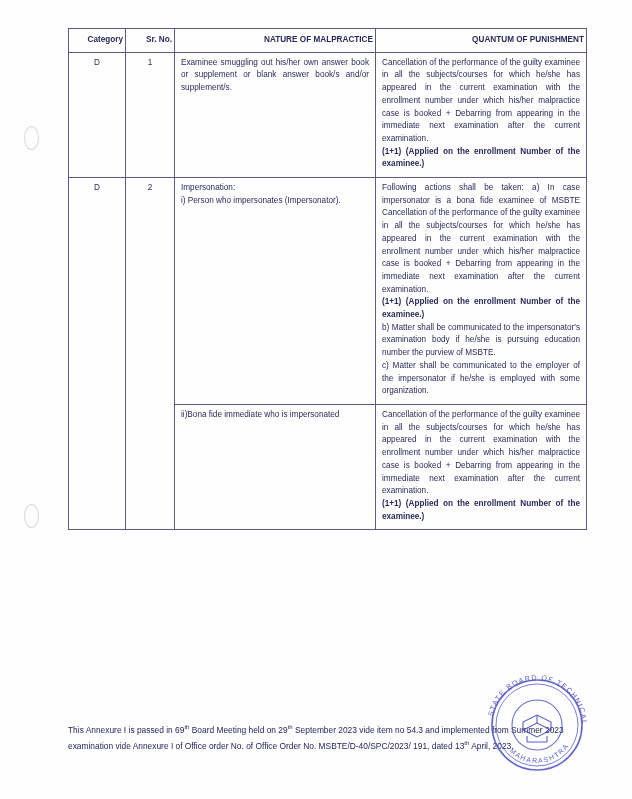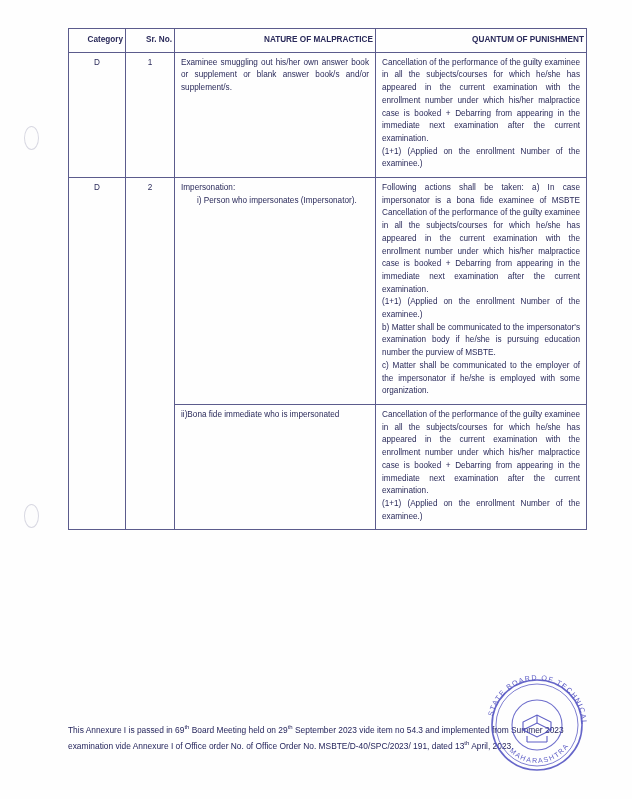--- a/index.html
+++ b/index.html
@@ -67,27 +67,26 @@
 
   td.c-cat, td.c-sr {
     vertical-align: middle;
     font-size: 8.6px;
   }
 
   .just {
     text-align: justify;
     text-justify: inter-word;
   }
-  .bold { font-weight: normal; }
+  .bold { font-weight: bold; }
   .nat-line { display: block; }
   .indent-row {
     display: block;
     text-align: justify;
     text-justify: inter-word;
-    margin-left: 16px;
   }
 
   .footnote {
     position: absolute;
     left: 68px;
     top: 722px;
     width: 500px;
     font-size: 8.4px;
     line-height: 1.75;
     color: #25255c;

